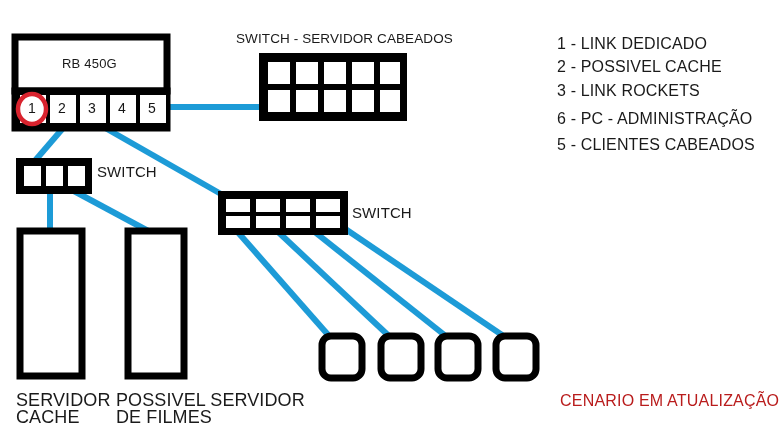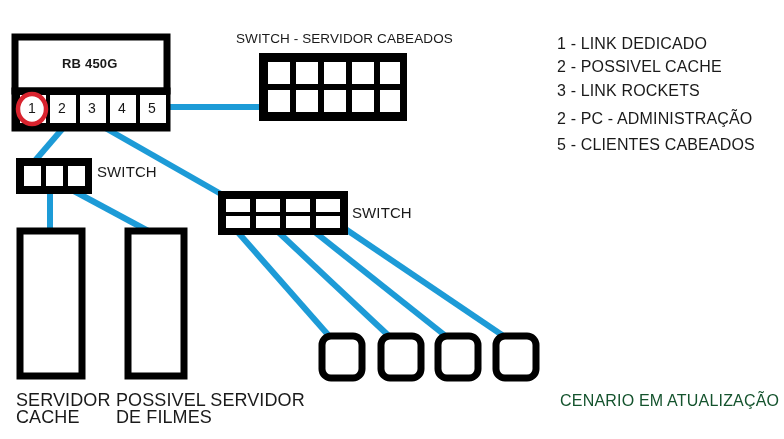--- a/index.html
+++ b/index.html
@@ -55,21 +55,21 @@
     margin-top: 7px;
   }
   .lbl-legend {
     font-size: 16px;
     letter-spacing: 0.15px;
     color: #1a1a1a;
   }
   .lbl-footer {
     font-size: 16px;
     letter-spacing: 0.2px;
-    color: #14532d;
+    color: #b91c1c;
   }
 </style>
 </head>
 <body>
 
 <div id="canvas">
 
   <svg class="layer" viewBox="0 0 784 439" xmlns="http://www.w3.org/2000/svg">
 
     <g stroke="#1d9bd7" stroke-width="6" stroke-linecap="butt" fill="none">
@@ -148,21 +148,21 @@
     </g>
 
     <g fill="#ffffff" stroke="#000000" stroke-width="7">
       <rect x="322" y="336" width="40" height="42" rx="9" ry="9"></rect>
       <rect x="381" y="336" width="40" height="42" rx="9" ry="9"></rect>
       <rect x="438" y="336" width="40" height="42" rx="9" ry="9"></rect>
       <rect x="496" y="336" width="40" height="42" rx="9" ry="9"></rect>
     </g>
   </svg>
 
-  <div class="lbl lbl-router" style="left:62px; top:56px;font-weight:bold;">RB 450G</div>
+  <div class="lbl lbl-router" style="left:62px; top:56px;">RB 450G</div>
 
   <div class="lbl lbl-port" style="left:19px; top:100px;">1</div>
   <div class="lbl lbl-port" style="left:49px; top:100px;">2</div>
   <div class="lbl lbl-port" style="left:79px; top:100px;">3</div>
   <div class="lbl lbl-port" style="left:109px; top:100px;">4</div>
   <div class="lbl lbl-port" style="left:139px; top:100px;">5</div>
 
   <div class="lbl lbl-switch-top" style="left:236px; top:31px;">SWITCH - SERVIDOR CABEADOS</div>
 
   <div class="lbl lbl-switch" style="left:97px; top:163px;">SWITCH</div>
@@ -171,18 +171,18 @@
 
   <div class="lbl lbl-server" style="left:16px; top:383px;">SERVIDOR</div>
   <div class="lbl lbl-server" style="left:16px; top:400px;">CACHE</div>
 
   <div class="lbl lbl-server" style="left:116px; top:383px;">POSSIVEL SERVIDOR</div>
   <div class="lbl lbl-server" style="left:116px; top:400px;">DE FILMES</div>
 
   <div class="lbl lbl-legend" style="left:557px; top:35px;">1 - LINK DEDICADO</div>
   <div class="lbl lbl-legend" style="left:557px; top:58px;">2 - POSSIVEL CACHE</div>
   <div class="lbl lbl-legend" style="left:557px; top:82px;">3 - LINK ROCKETS</div>
-  <div class="lbl lbl-legend" style="left:557px; top:110px;">2 - PC - ADMINISTRAÇÃO</div>
+  <div class="lbl lbl-legend" style="left:557px; top:110px;">6 - PC - ADMINISTRAÇÃO</div>
   <div class="lbl lbl-legend" style="left:557px; top:136px;">5 - CLIENTES CABEADOS</div>
 
   <div class="lbl lbl-footer" style="left:560px; top:392px;">CENARIO EM ATUALIZAÇÃO</div>
 
 </div>
 
 </body></html>

